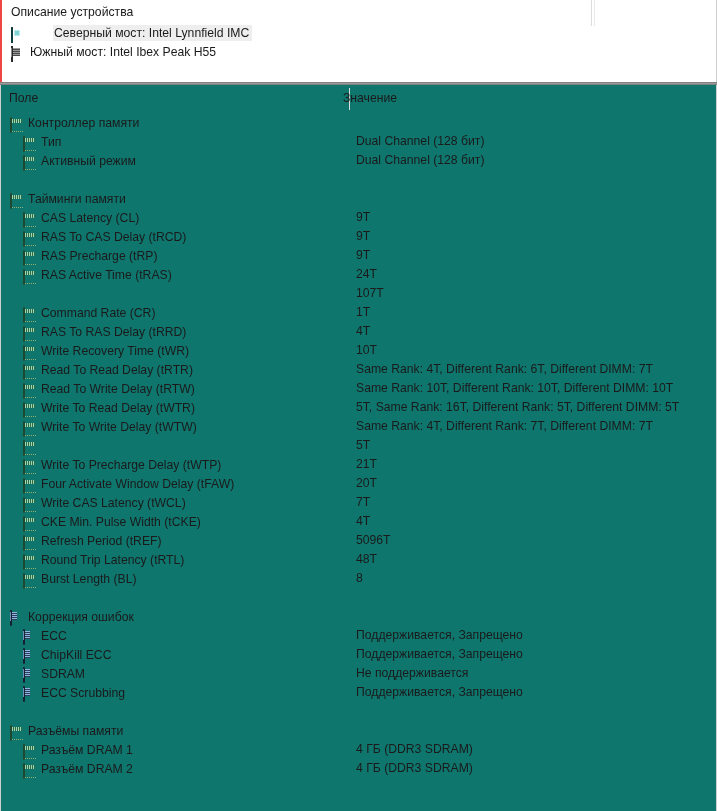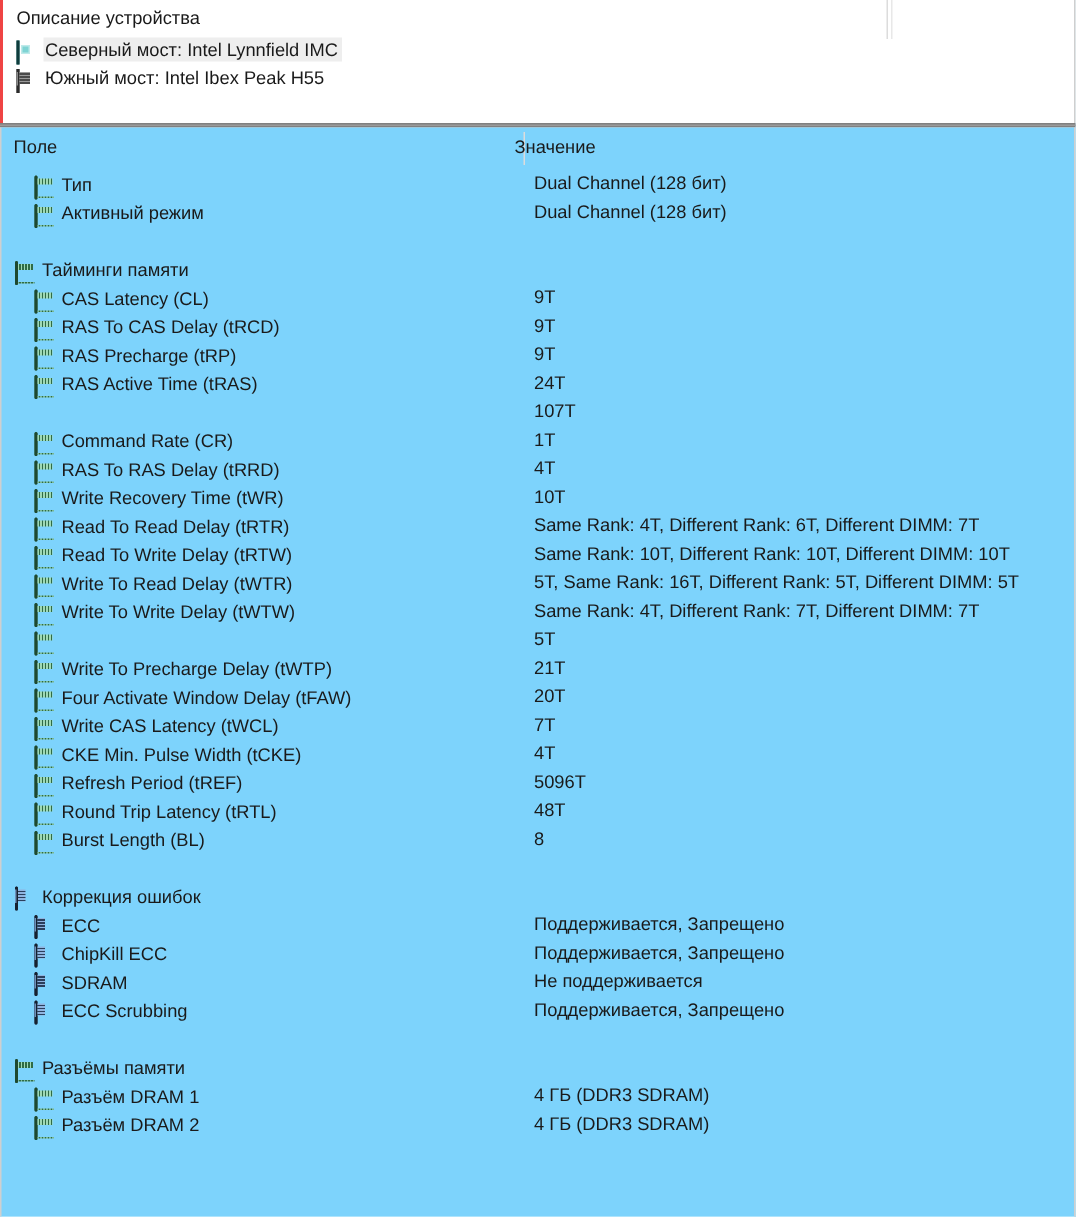--- a/index.html
+++ b/index.html
@@ -86,21 +86,21 @@
   
   .list-panel {
     position: absolute;
     left: 0;
     top: 85px;
     width: 717px;
     height: 726px;
     border-left: 1px solid #cfcfcf;
     border-right: 1px solid #cfcfcf;
     box-sizing: border-box;
-    background: #7dd3fc;
+    background: #0f766e;
   }
   .list-header {
     position: relative;
     height: 28px;
   }
   .list-header .hdr-field {
     position: absolute;
     left: 8px;
     top: 6px;
     white-space: nowrap;
@@ -267,41 +267,47 @@
   }
 </style>
 </head>
 <body>
 
 <div class="top-panel">
   <div class="col-header">Описание устройства</div>
   <div class="top-panel-divider"></div>
   <div class="top-panel-divider2"></div>
   <div id="device-rows">
-      <div class="device-row selected" style="top: 24px;">
+      <div class="device-row selected" style="top: 24px; gap: 24px;">
         <span class="icon"><span class="icon-chip-nb"></span></span>
         <span class="lbl device-label">Северный мост: Intel Lynnfield IMC</span>
       </div>
       <div class="device-row" style="top: 43px;">
         <span class="icon"><span class="icon-chip-sb"></span></span>
         <span class="lbl device-label">Южный мост: Intel Ibex Peak H55</span>
       </div>
     </div>
 </div>
 
 <div class="panel-sep"></div>
 <div class="panel-sep-inner"></div>
 
 <div class="list-panel">
   <div class="list-header">
     <div class="hdr-field">Поле</div>
     <div class="hdr-col-divider"></div>
     <div class="hdr-value">Значение</div>
   </div>
   <div class="rows" id="list-rows">
+      <div class="row group">
+        <div class="cell-field">
+          <span class="icon"><span class="icon-dimm"></span></span>
+          <span class="lbl">Контроллер памяти</span>
+        </div>
+      </div>
       <div class="row item">
         <div class="cell-field">
           <span class="icon"><span class="icon-dimm"></span></span>
           <span class="lbl">Тип</span>
         </div>
         <div class="cell-value">Dual Channel  (128 бит)</div>
       </div>
       <div class="row item">
         <div class="cell-field">
           <span class="icon"><span class="icon-dimm"></span></span>

